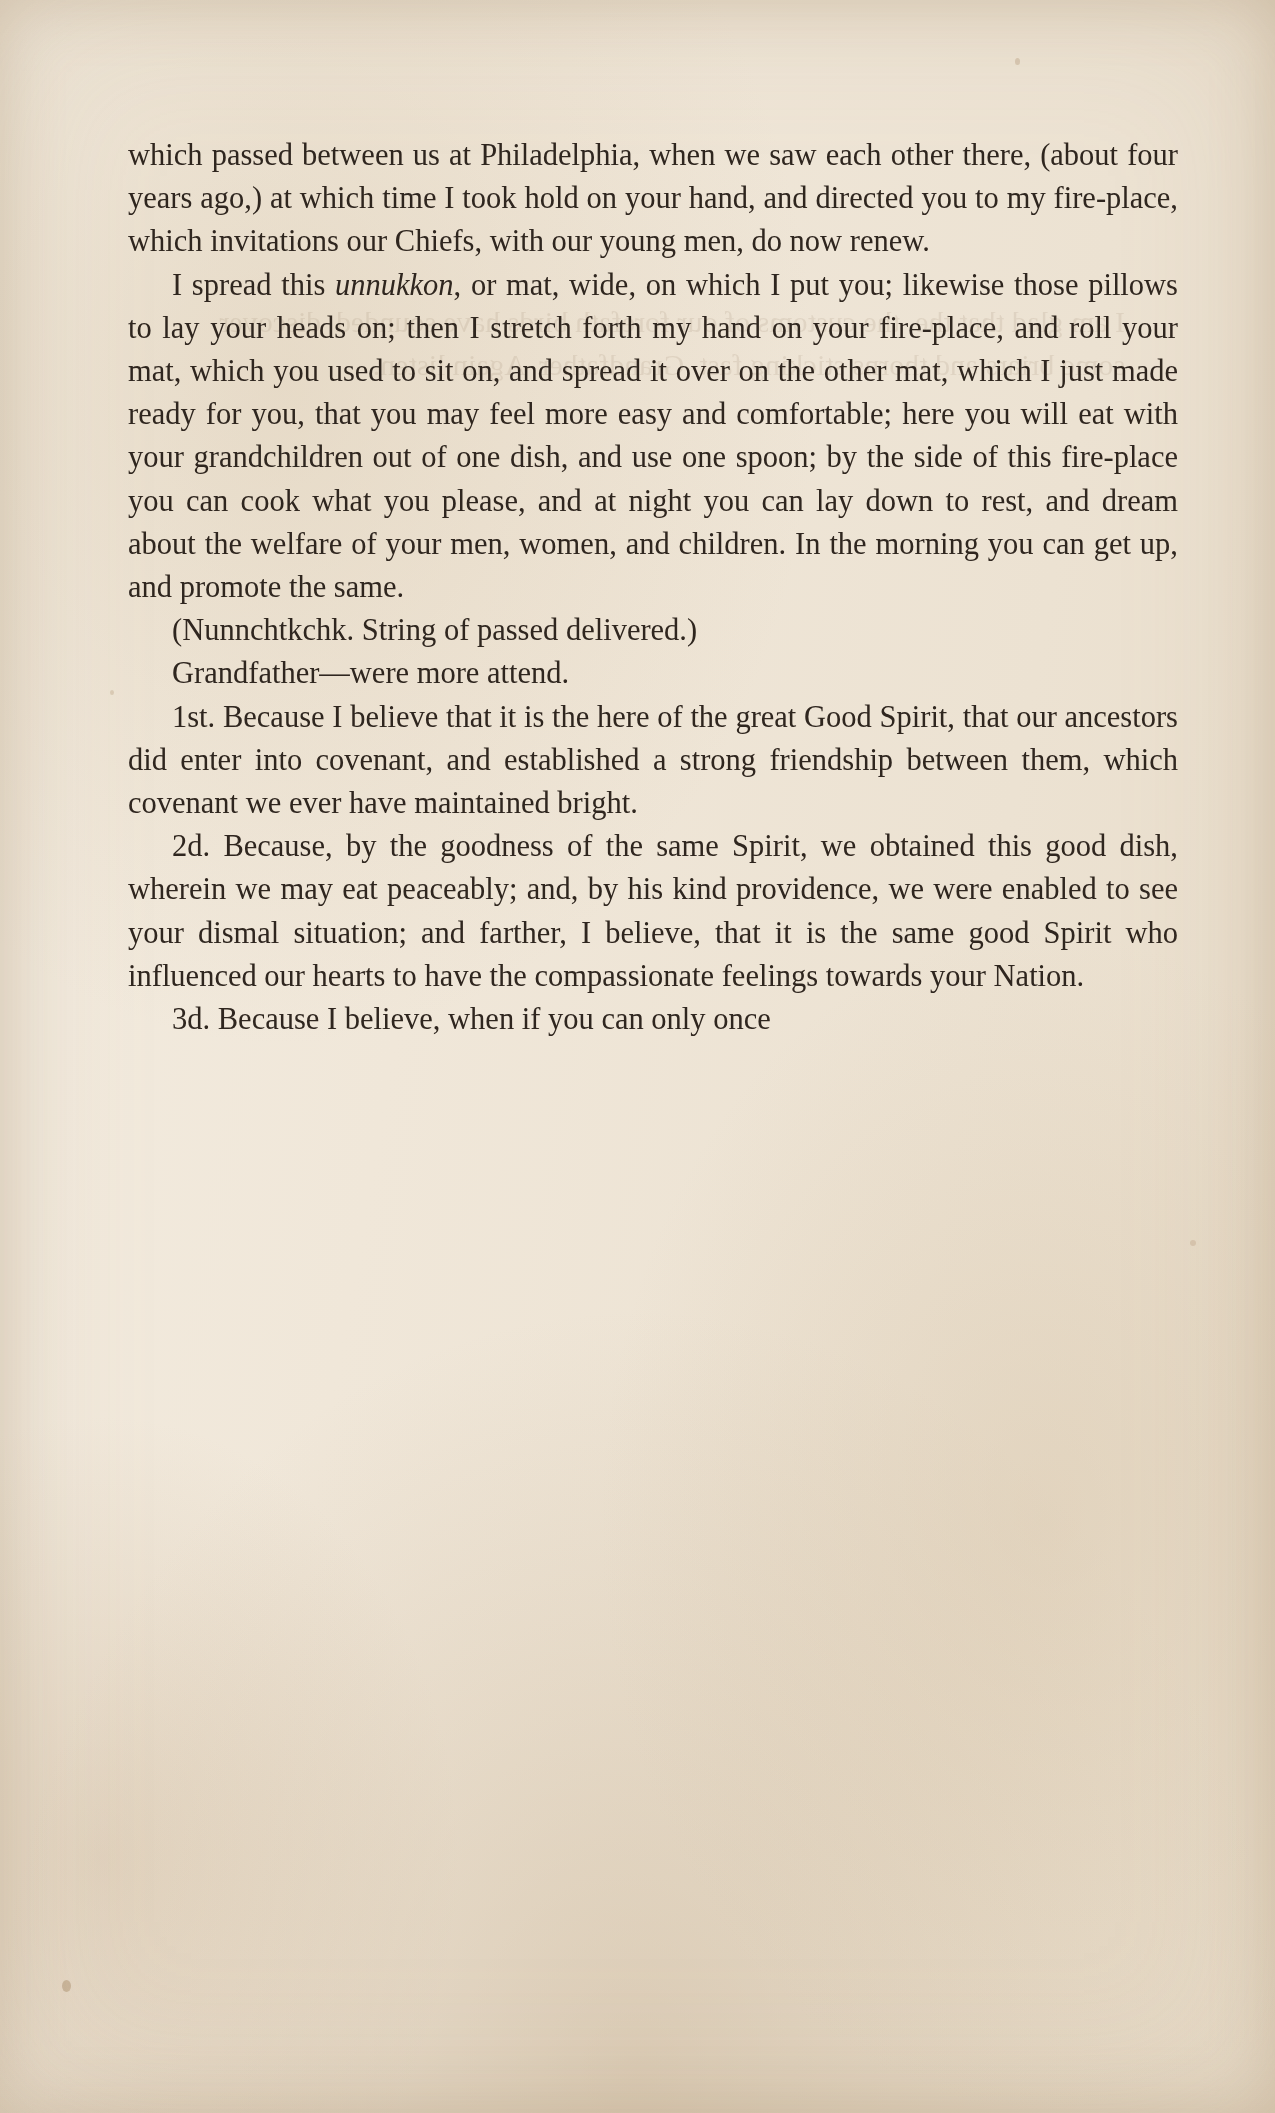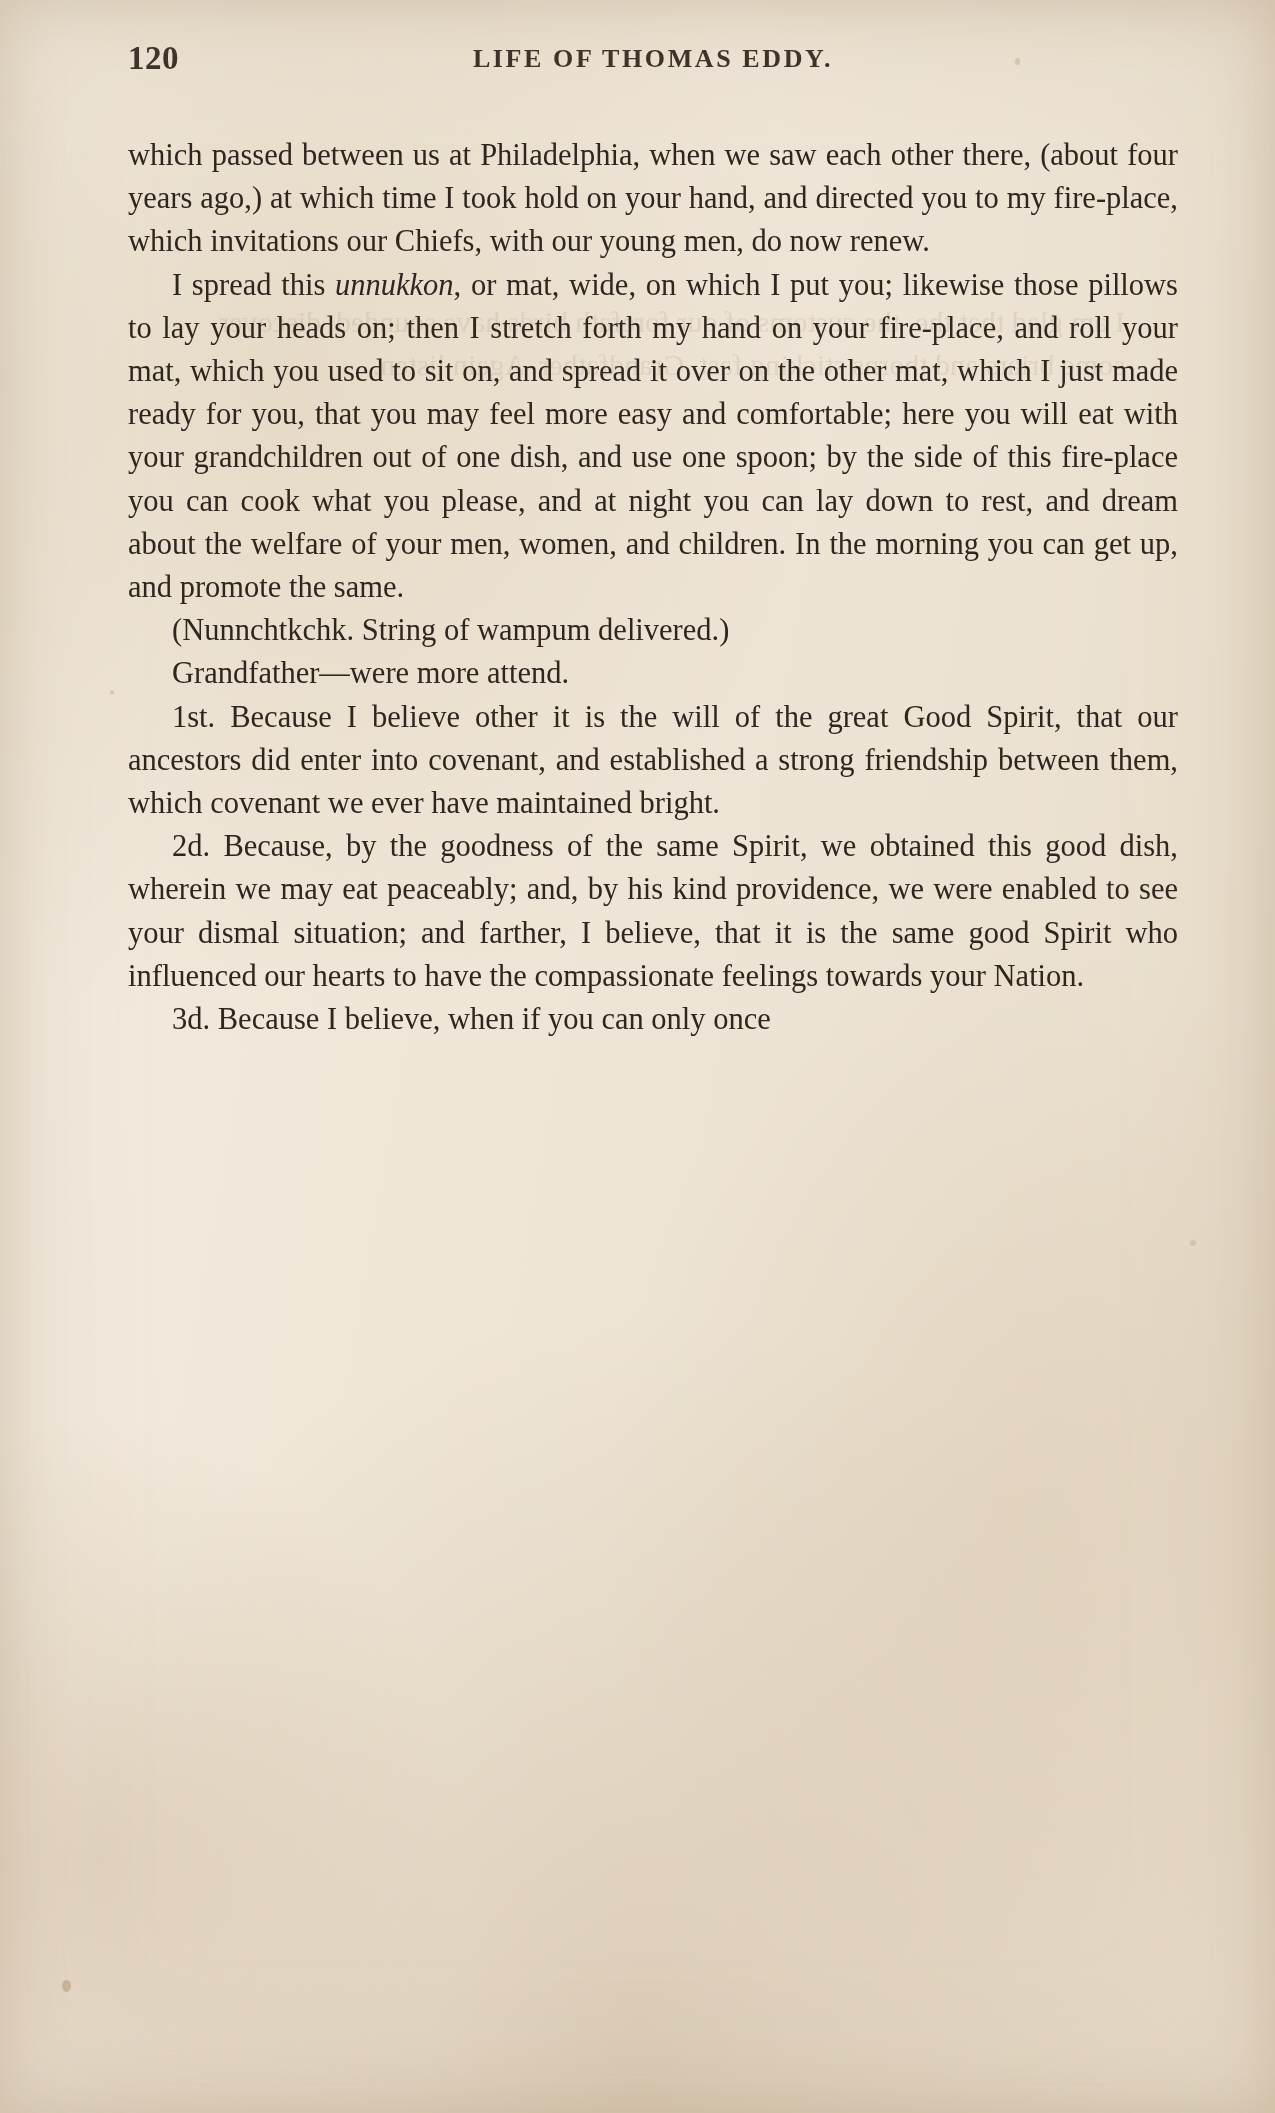--- a/index.html
+++ b/index.html
@@ -112,31 +112,27 @@
     pointer-events: none;
   }
 </style>
 </head>
 <body>
 
 <div class="page">
 
   <div class="showthrough">I am glad that the  the customs of our forefath birds have sounded  discover some briars and thorns sticking fast  Grandfather  Again listen.</div>
 
-  <div class="header-row">
-    <div class="folio">120</div>
-    <div class="running-head">LIFE OF THOMAS EDDY.</div>
-  </div>
 
   <div class="text-column">
     <p class="para noindent">which passed between us at Philadelphia, when we saw each other there, (about four years ago,) at which time I took hold on your hand, and directed you to my fire-place, which invitations our Chiefs, with our young men, do now renew.</p>
     <p class="para"><span>I spread this </span><i>unnukkon</i><span>, or mat, wide, on which I put you; likewise those pillows to lay your heads on; then I stretch forth my hand on your fire-place, and roll your mat, which you used to sit on, and spread it over on the other mat, which I just made ready for you, that you may feel more easy and comfortable; here you will eat with your grandchildren out of one dish, and use one spoon; by the side of this fire-place you can cook what you please, and at night you can lay down to rest, and dream about the welfare of your men, women, and children.  In the morning you can get up, and promote the same.</span></p>
-    <p class="para">(Nunnchtkchk.   String of wampum delivered.)</p>
+    <p class="para">(Nunnchtkchk.   String of passed delivered.)</p>
     <p class="para">Grandfather—were more attend.</p>
-    <p class="para">1st. Because I believe other it is the will of the great Good Spirit, that our ancestors did enter into covenant, and established a strong friendship between them, which covenant we ever have maintained bright.</p>
+    <p class="para">1st. Because I believe that it is the here of the great Good Spirit, that our ancestors did enter into covenant, and established a strong friendship between them, which covenant we ever have maintained bright.</p>
     <p class="para">2d. Because, by the goodness of the same Spirit, we obtained this good dish, wherein we may eat peaceably; and, by his kind providence, we were enabled to see your dismal situation; and farther, I believe, that it is the same good Spirit who influenced our hearts to have the compassionate feelings towards your Nation.</p>
     <p class="para">3d. Because I believe, when if you can only once</p>
   </div>
 
   <div class="speck" style="left:62px; top:1980px; width:9px; height:12px;"></div>
   <div class="speck" style="left:1015px; top:58px; width:5px; height:7px; background:rgba(150,115,75,0.25);"></div>
   <div class="speck" style="left:110px; top:690px; width:4px; height:5px; background:rgba(150,115,75,0.22);"></div>
   <div class="speck" style="left:1190px; top:1240px; width:6px; height:6px; background:rgba(150,115,75,0.20);"></div>
 
 </div>

